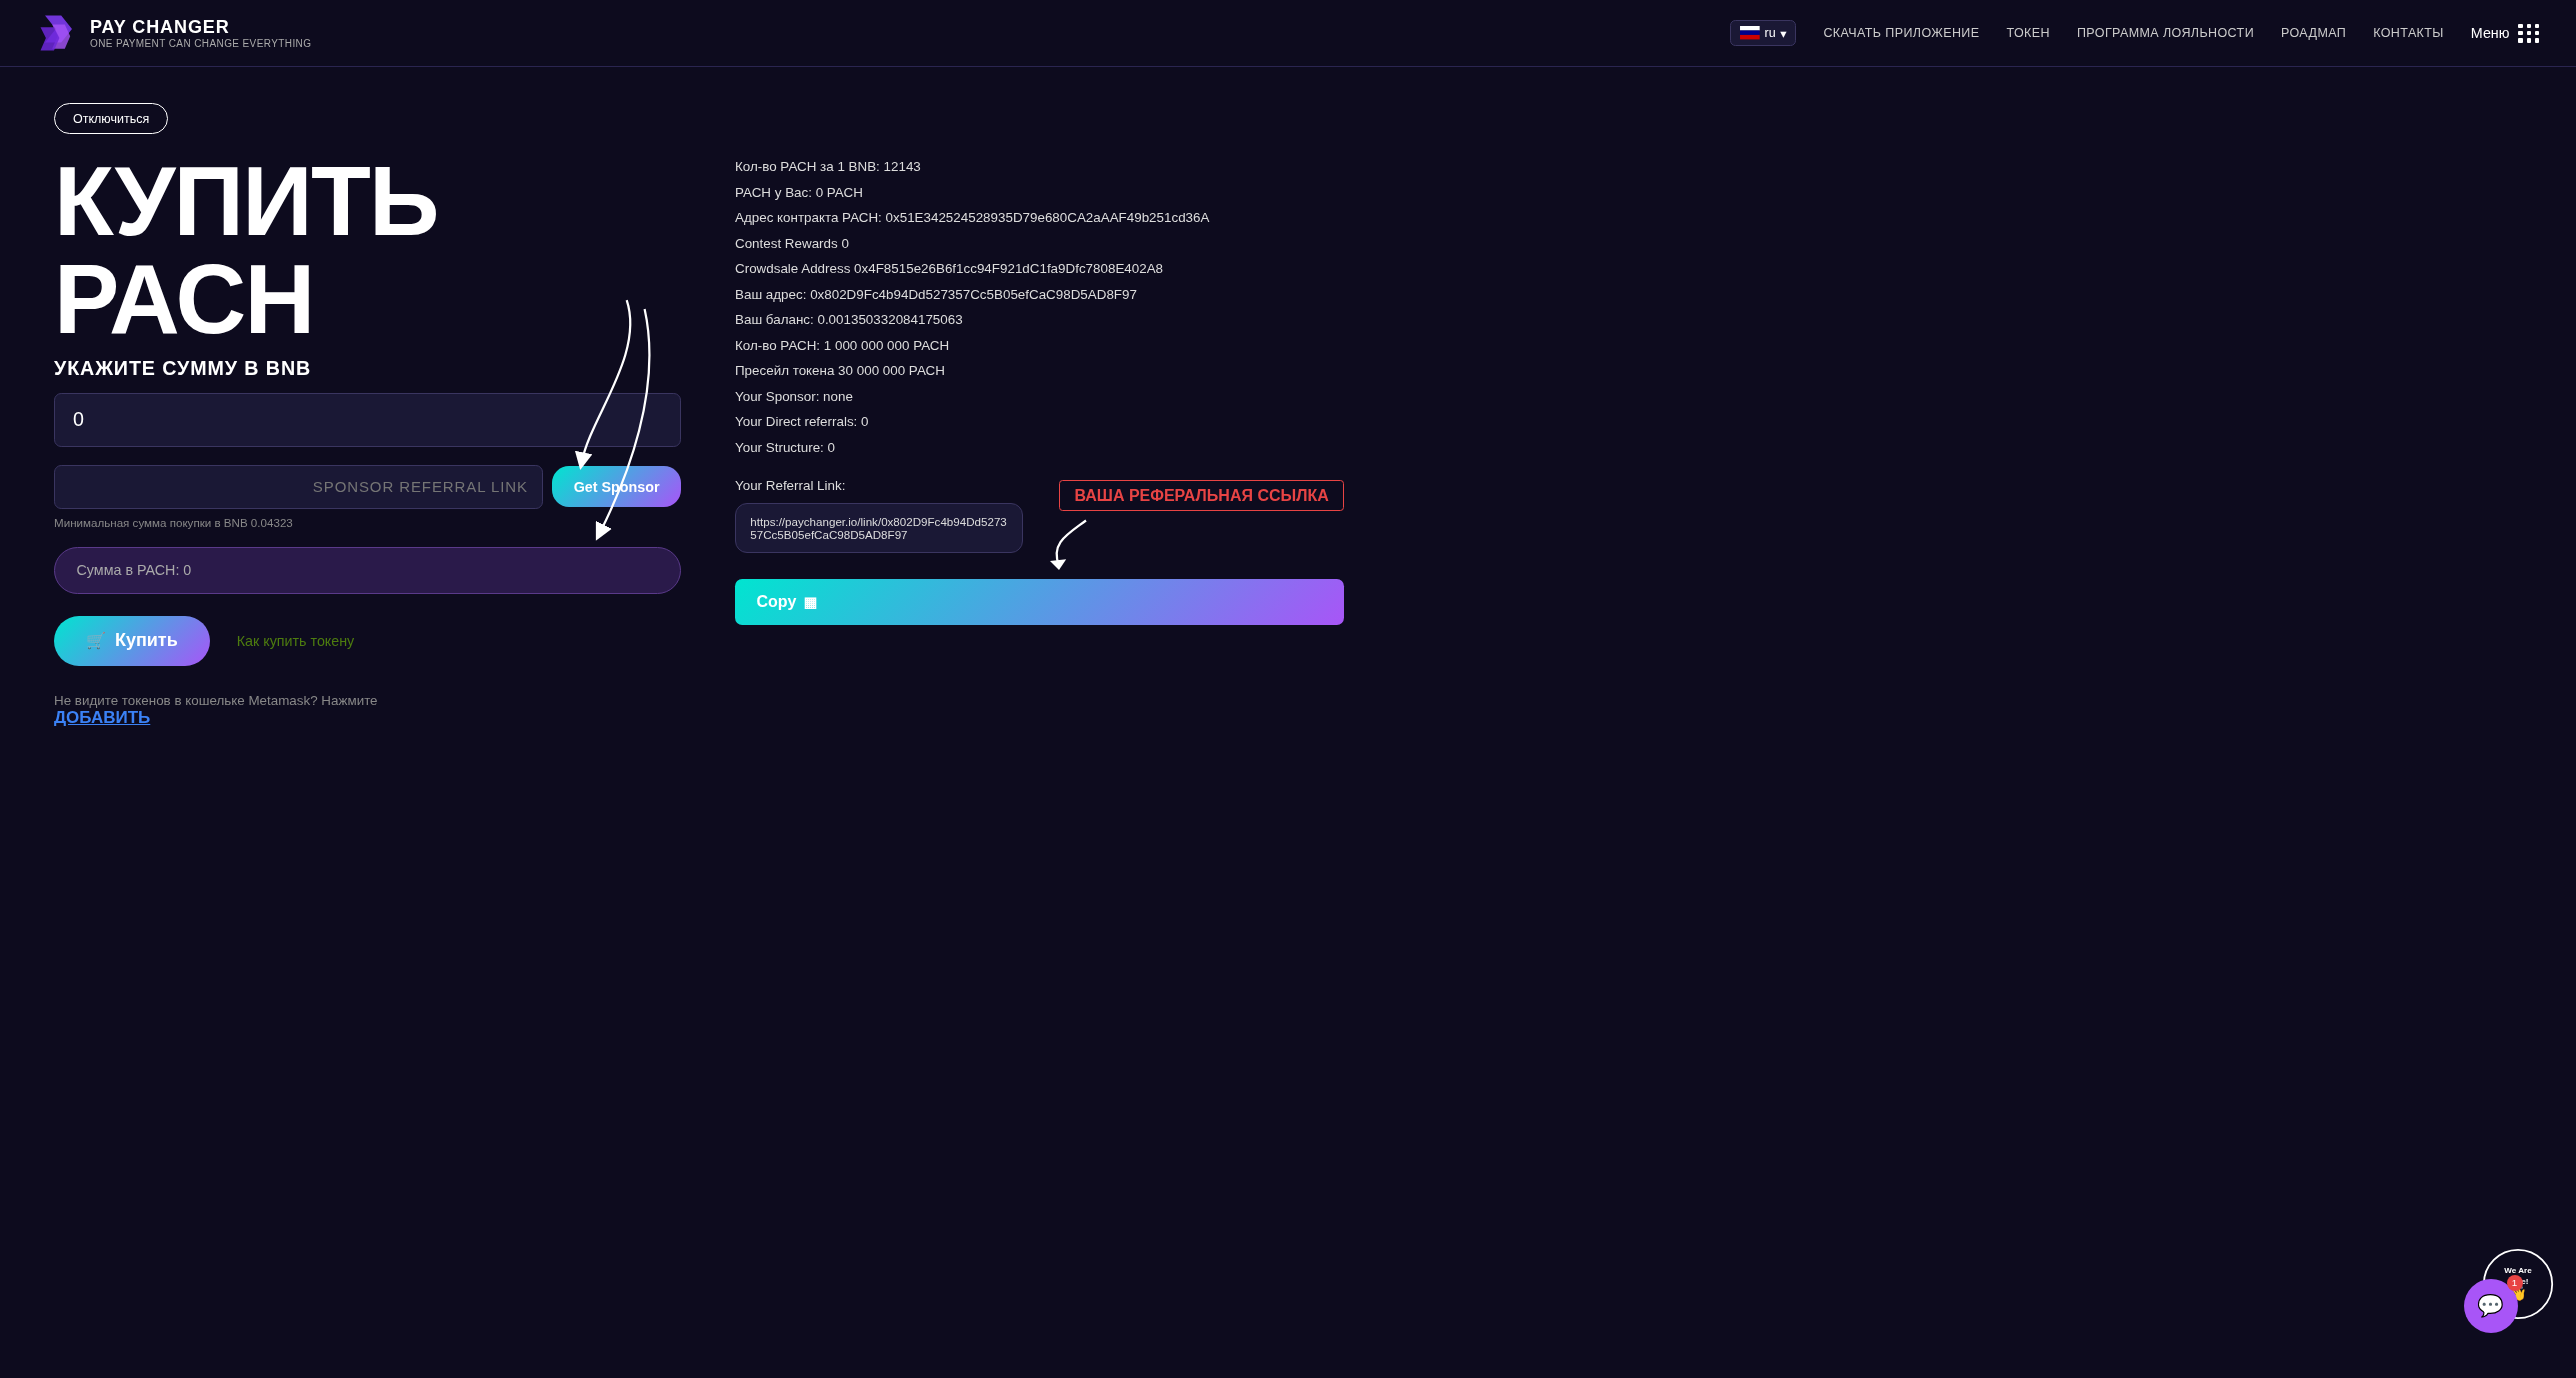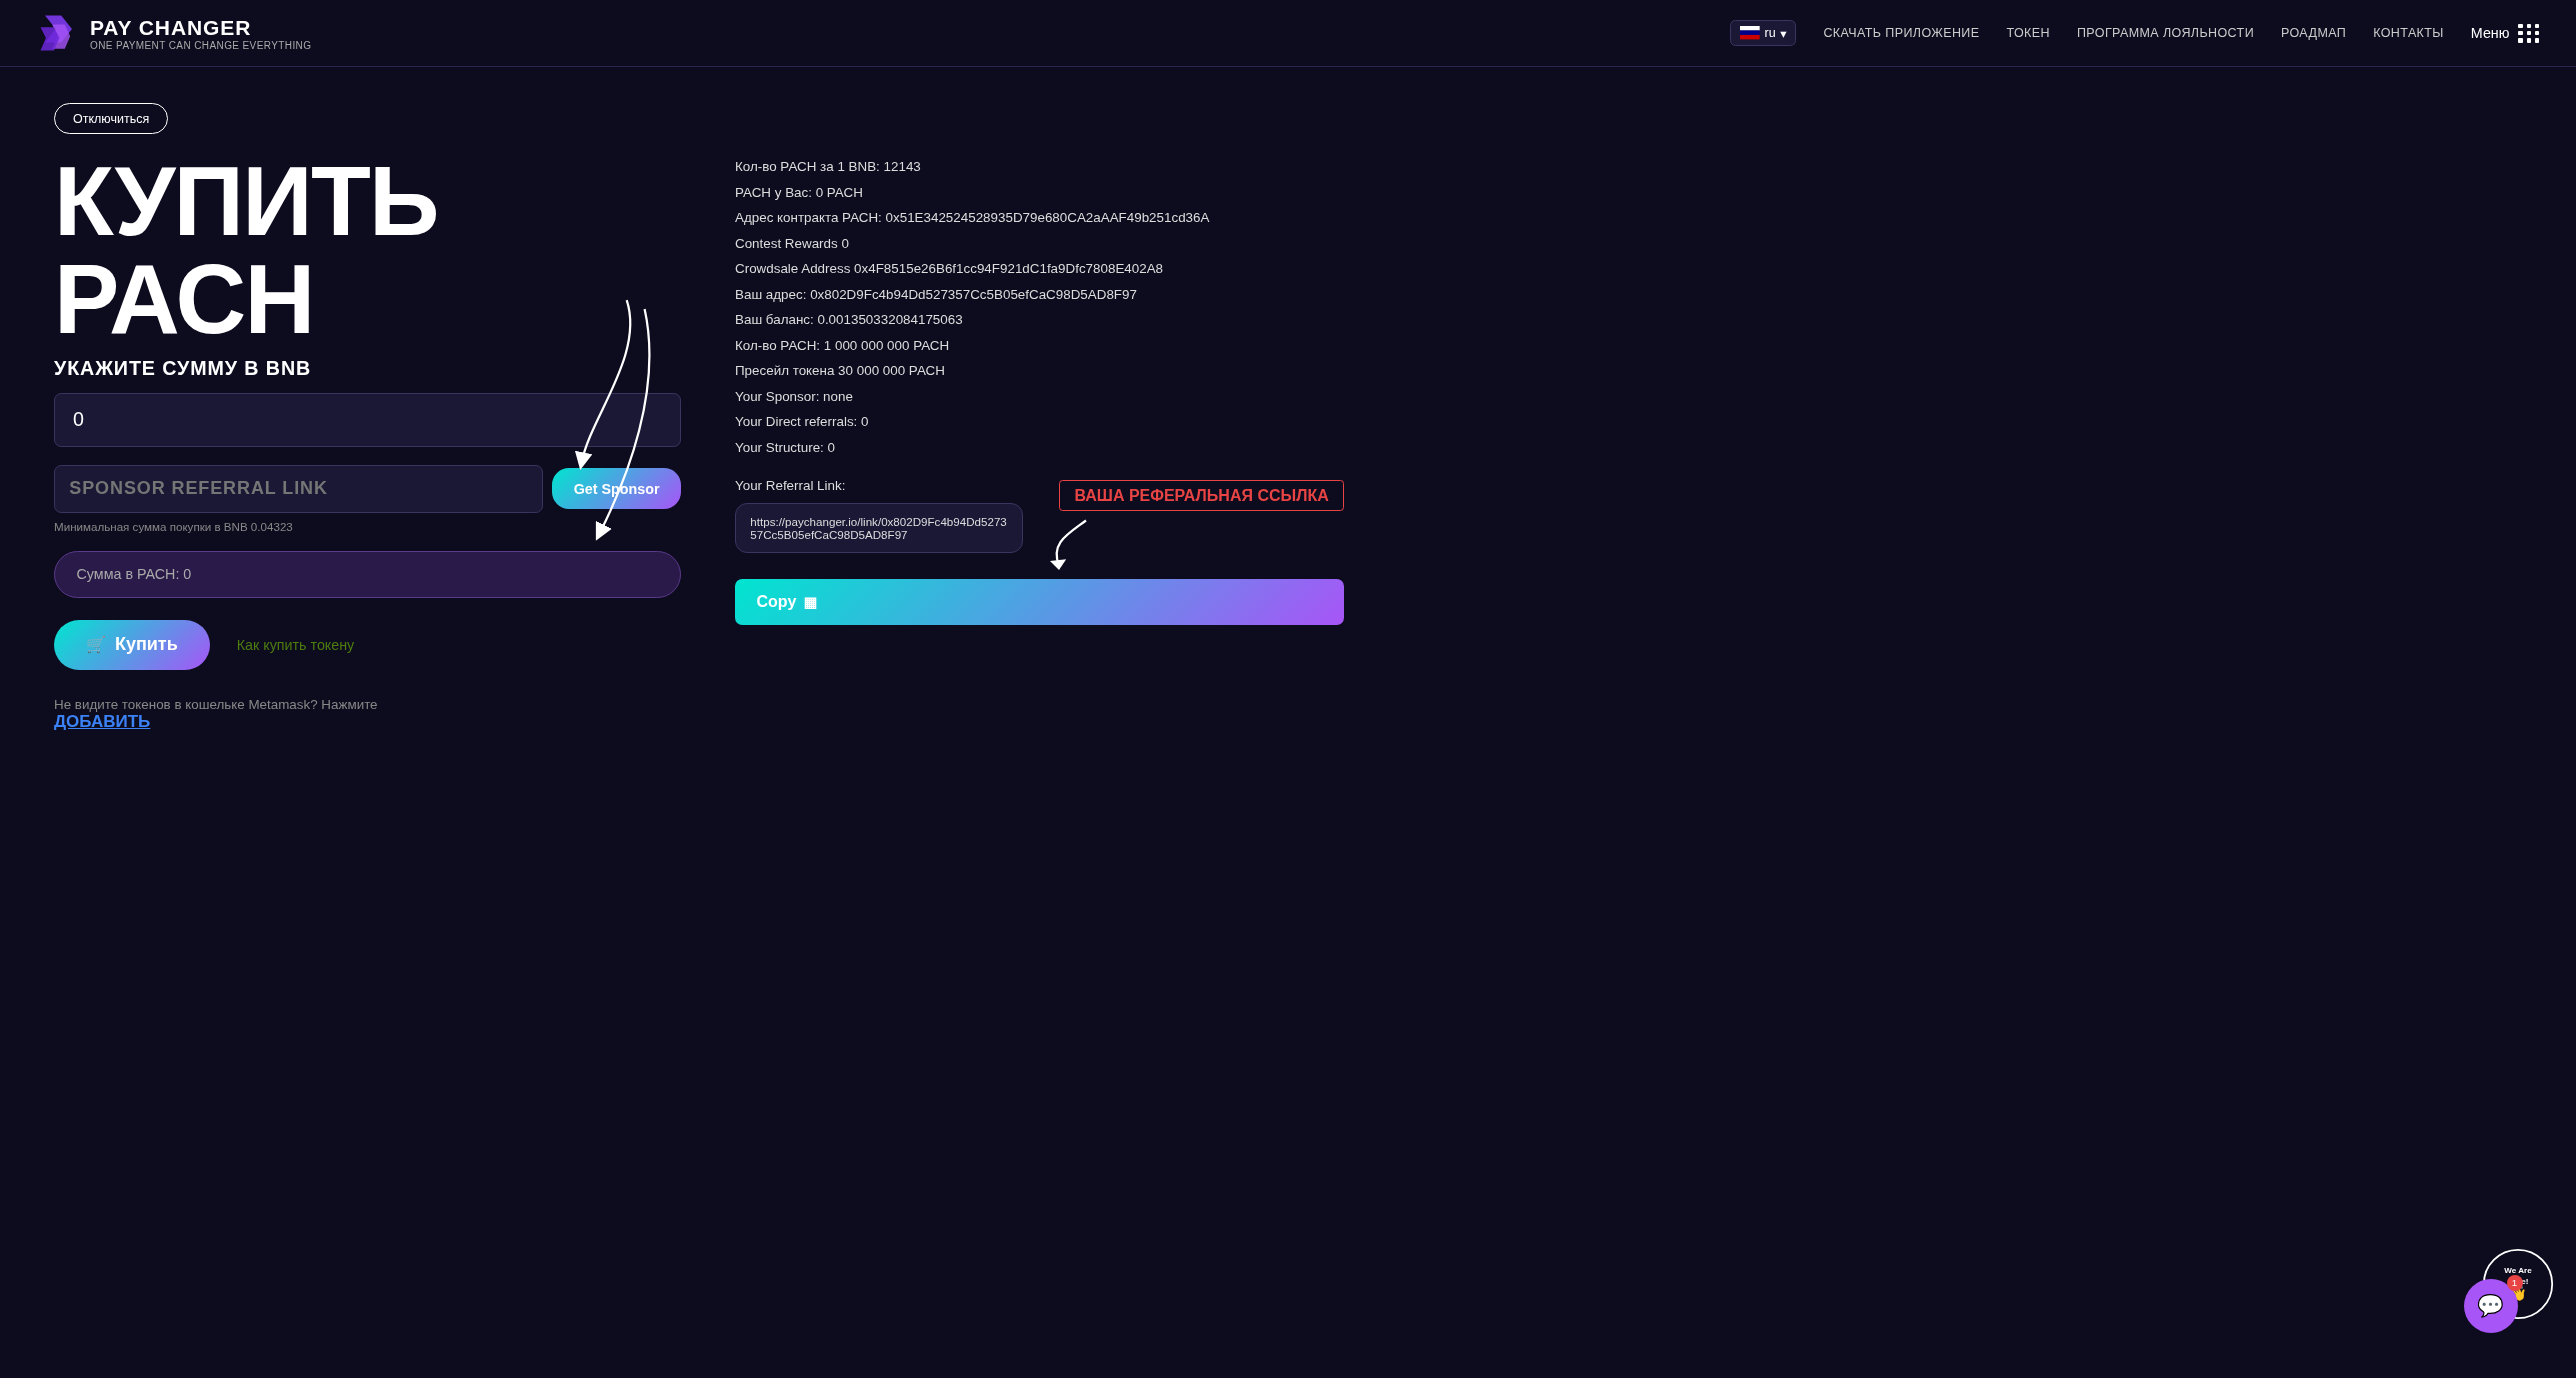--- a/index.html
+++ b/index.html
@@ -29,21 +29,21 @@
     }
     .logo-icon {
       width: 45px;
       height: 45px;
     }
     .logo-text {
       display: flex;
       flex-direction: column;
     }
     .logo-title {
-      font-size: 21px;
+      font-size: 18px;
       font-weight: 700;
       color: #fff;
       letter-spacing: 0.9px;
     }
     .logo-sub {
       font-size: 10px;
       color: #aaa;
       letter-spacing: 0.4px;
     }
     .nav-area {
@@ -149,25 +149,26 @@
       display: flex;
       gap: 9px;
       margin-bottom: 7.2px;
       align-items: center;
     }
     .referral-input {
       flex: 1;
       background: transparent;
       border: none;
       color: #888;
-      font-size: 18px;
-      font-weight: 700;
+      font-size: 15px;
+      font-weight: 400;
       letter-spacing: 0.9px;
       outline: none;
       padding: 12.5px 14.3px;
+      text-align: right;
     }
     .referral-box {
       flex: 1;
       background: #1a1835;
       border: 0.9px solid #3a3560;
       border-radius: 7.2px;
       display: flex;
       align-items: center;
     }
     .get-sponsor-btn {

